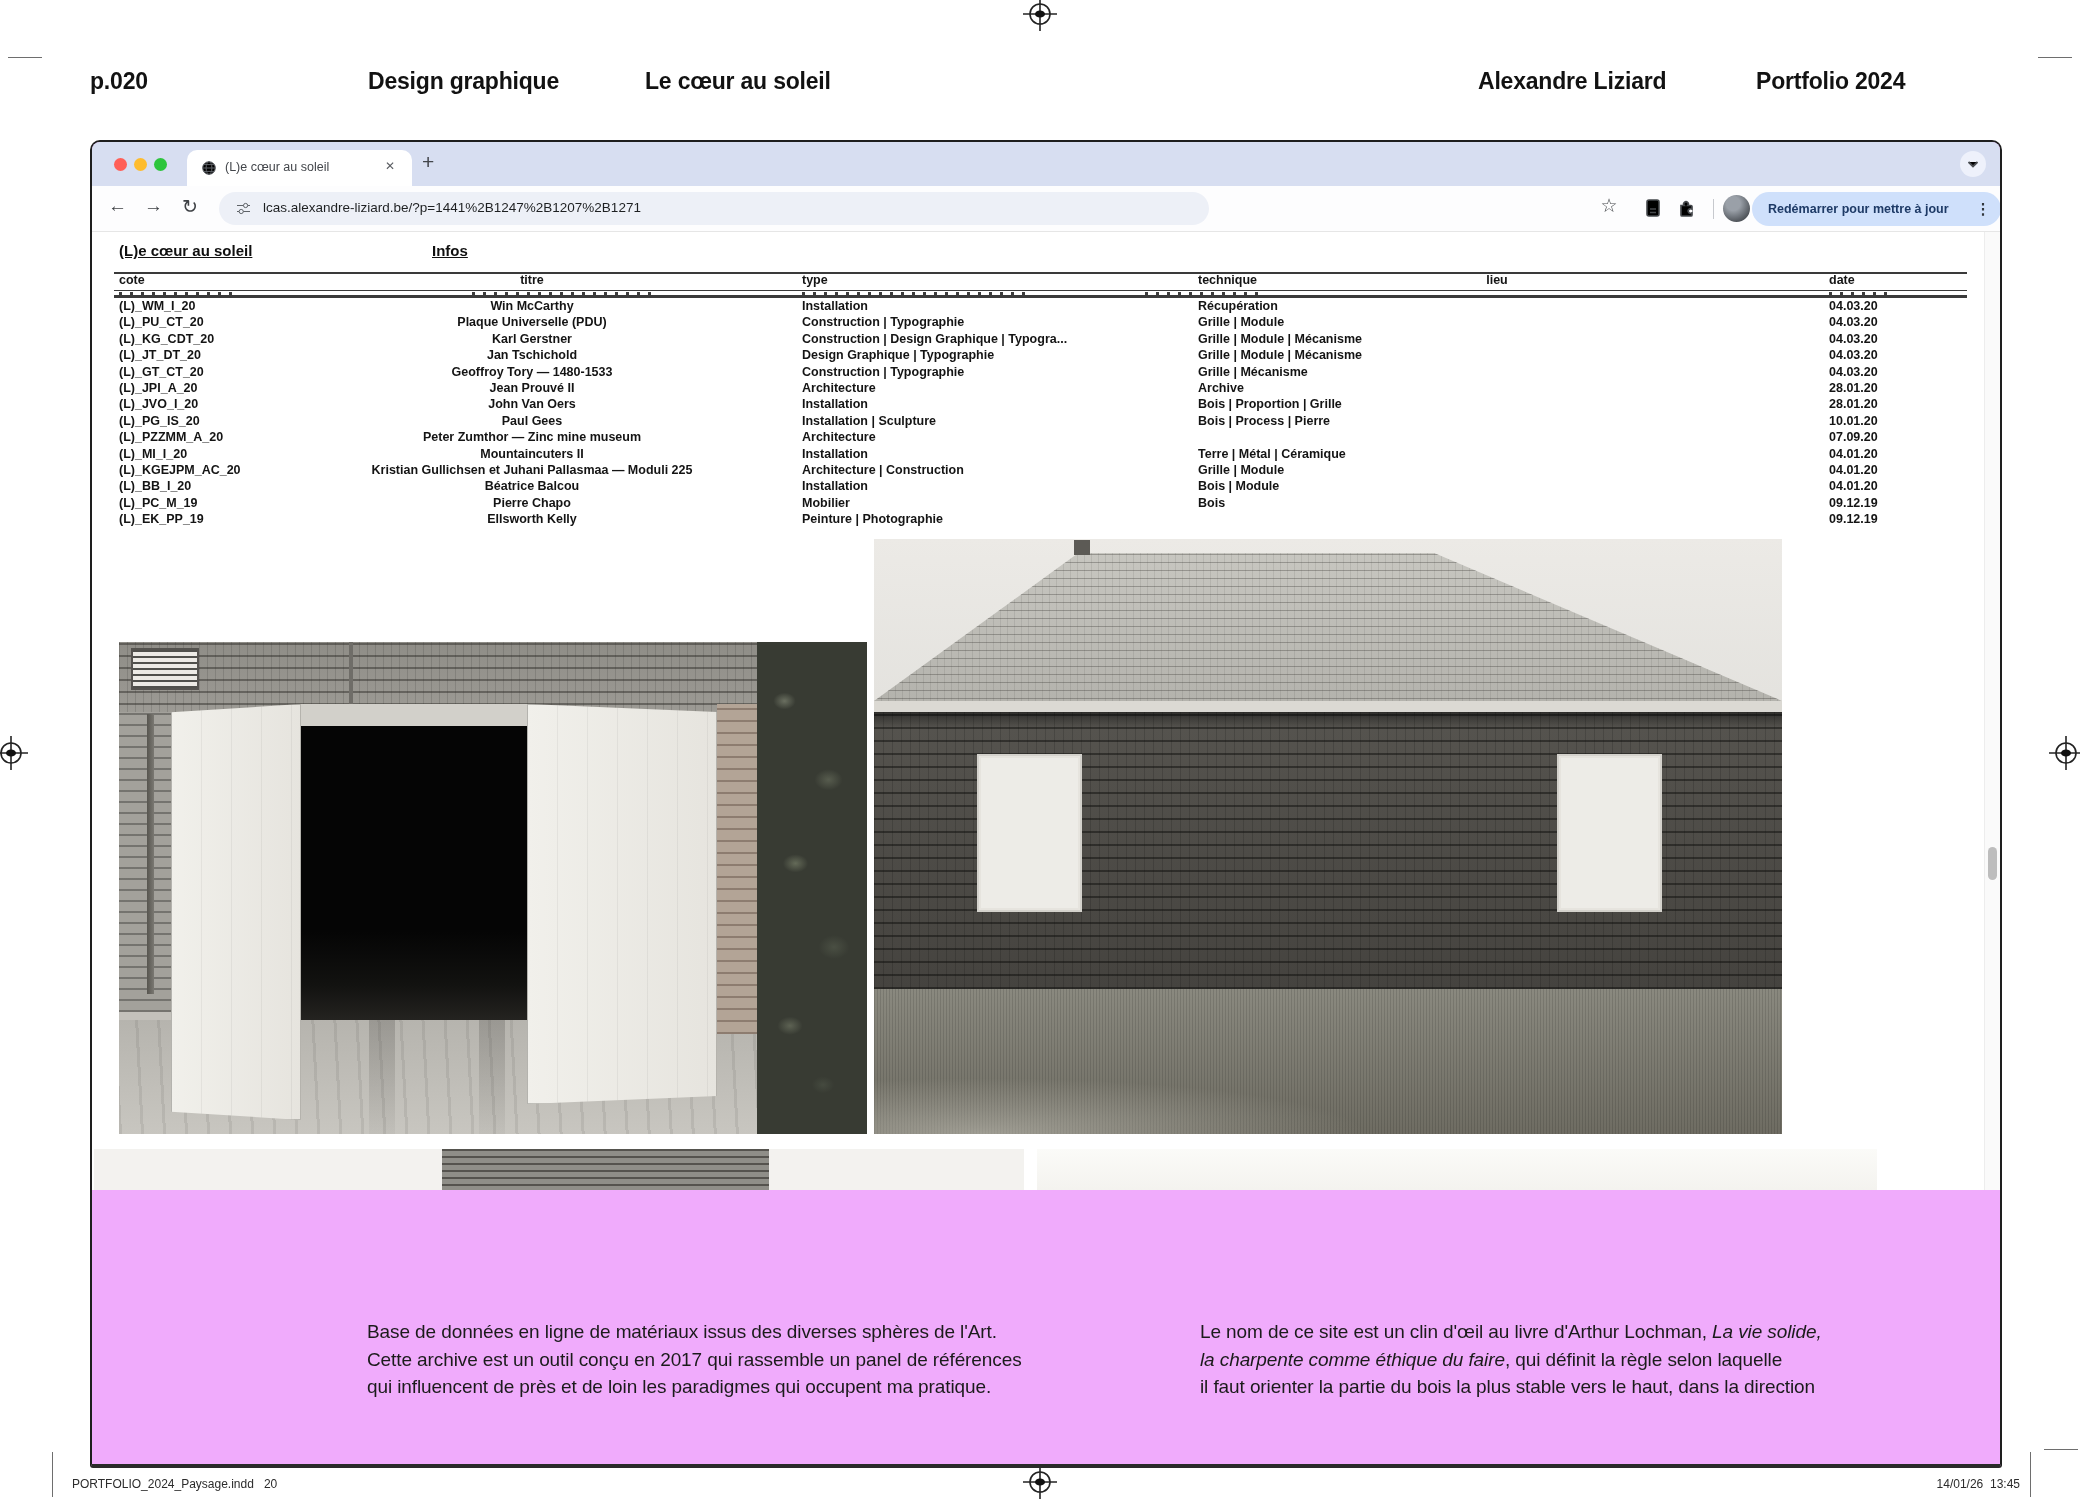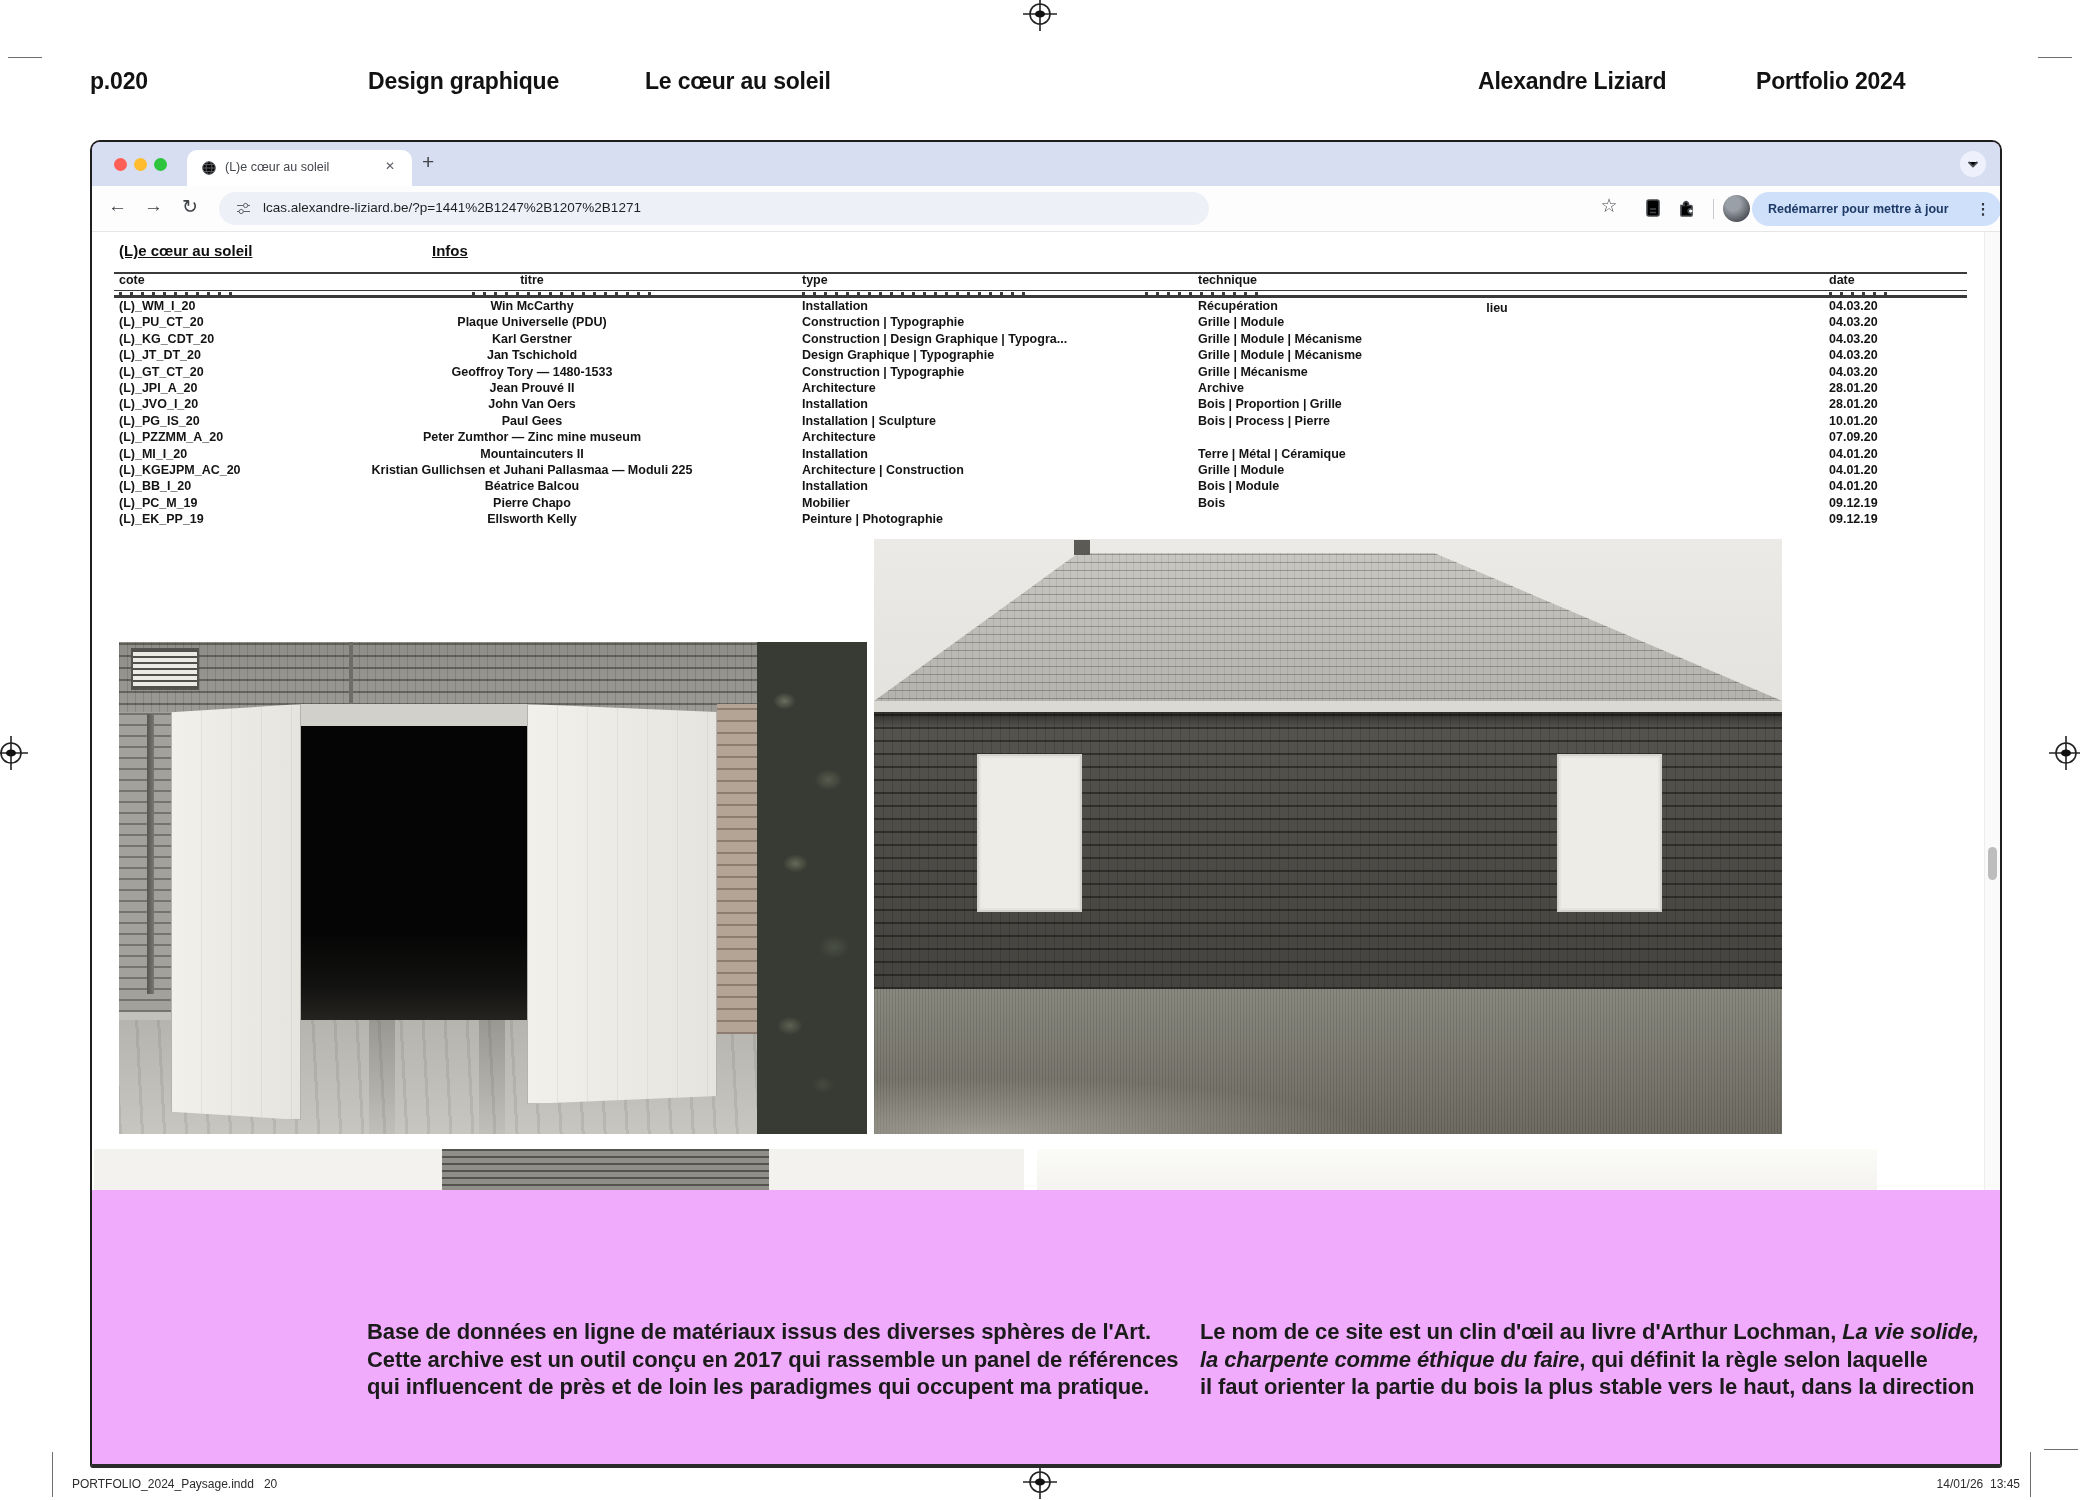--- a/index.html
+++ b/index.html
@@ -49,21 +49,21 @@
   .content{position:absolute;left:0;top:90px;width:1908px;height:958px;background:#ffffff;overflow:hidden;}
   .scroll-track{position:absolute;right:0;top:0;width:15px;height:100%;background:#fafafa;border-left:1px solid #ededed;}
   .scroll-thumb{position:absolute;right:3px;top:615px;width:9px;height:33px;border-radius:5px;background:#bdbdbd;}
 
   .site-nav{position:absolute;top:10px;font-size:15px;font-weight:bold;color:#101010;text-decoration:underline;white-space:nowrap;}
 
   .tline{position:absolute;left:22px;width:1853px;background:#3a3a3a;}
   .cell{position:absolute;top:0;font-size:12.5px;font-weight:bold;color:#141414;white-space:nowrap;line-height:16.4px;}
   .c-cote{left:27px;} .c-titre{left:160px;width:560px;text-align:center;}
   .c-type{left:710px;} .c-tech{left:1106px;text-align:right;}
-  .c-lieu{left:1330px;width:150px;text-align:center;margin-top:28px;} .c-date{left:1737px;}
+  .c-lieu{left:1330px;width:150px;text-align:center;} .c-date{left:1737px;}
   .thead-row{position:absolute;left:0;top:40px;width:100%;height:17px;}
   .clipband{position:absolute;left:0;top:58.5px;width:100%;height:4.5px;overflow:hidden;}
   .clipdash{position:absolute;top:1px;height:3px;background:repeating-linear-gradient(90deg,#3b3b3b 0 3px,transparent 3px 11px);}
   .rows{position:absolute;left:0;top:66px;width:100%;}
   .trow{position:relative;height:16.4px;}
 
   
   .photo{position:absolute;overflow:hidden;}
   
   .p1{left:27px;top:410px;width:748px;height:492px;background:#c3c1bb;}
@@ -121,21 +121,21 @@
                 linear-gradient(#8a897f,#6e6c62);}
 
   
   .strip1{position:absolute;left:2px;top:917px;width:930px;height:44px;background:#f3f2ef;}
   .strip1-shingle{position:absolute;left:348px;top:0;width:327px;height:44px;
      background:repeating-linear-gradient(0deg,#55534e 0 2px,#8f8e88 2px 7px),
                 repeating-linear-gradient(90deg,rgba(0,0,0,.15) 0 1px,transparent 1px 6px);}
   .strip2{position:absolute;left:945px;top:917px;width:840px;height:44px;background:linear-gradient(#fbfbf8,#f3f2ee);}
 
   
-  .caption{position:absolute;font-size:22px;font-weight:bold;color:#1b1b1b;line-height:27.5px;letter-spacing:-0.1px;white-space:nowrap;}
+  .caption{position:absolute;font-size:19px;font-weight:normal;color:#1b1b1b;line-height:27.5px;letter-spacing:-0.1px;white-space:nowrap;}
   .cap-left{left:367px;top:1318px;}
   .cap-right{left:1200px;top:1318px;}
   .it{font-style:italic;}
 </style>
 </head>
 <body>
 
 <div class="sheet">
 
   <svg class="reg" style="left:1023px;top:-3px" width="34" height="34" viewBox="0 0 34 34">

